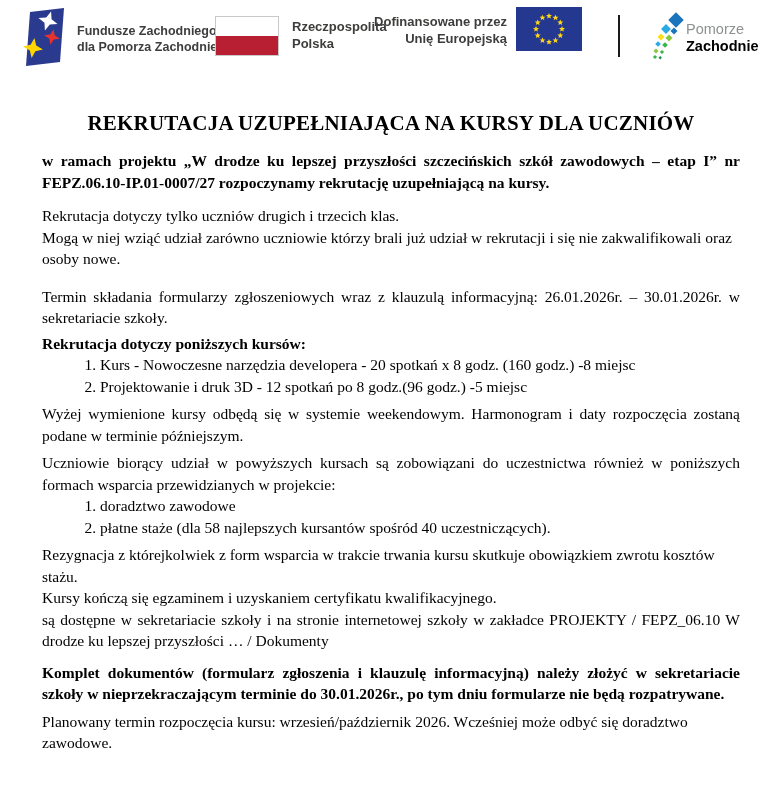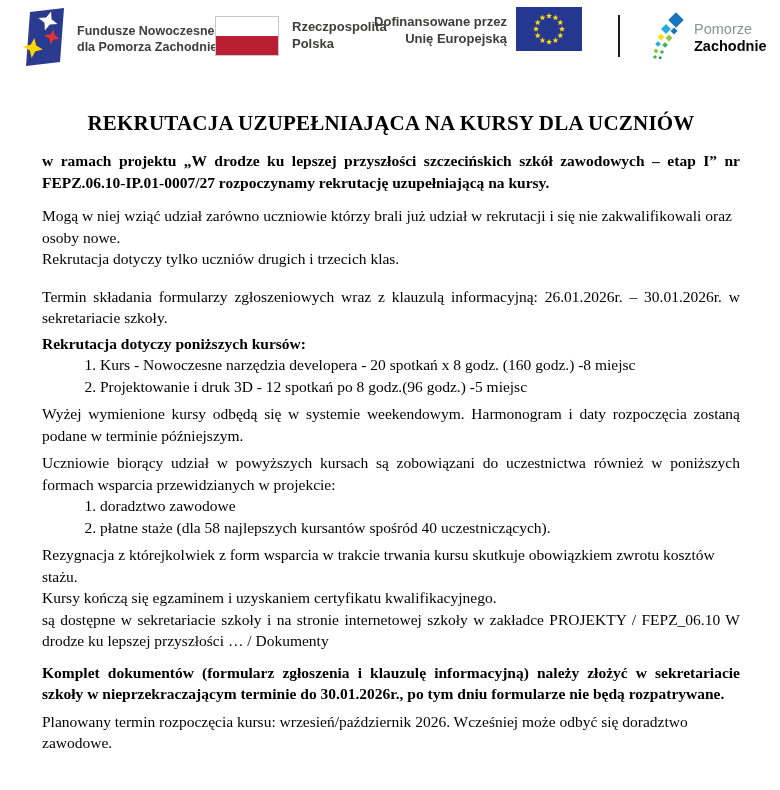--- a/index.html
+++ b/index.html
@@ -16,21 +16,21 @@
   .lg-fe{left:20px;top:6px;gap:11px;}
   .lg-fe .txt{font-size:12.5px;font-weight:700;line-height:1.32;}
   .lg-pl{left:215px;top:16px;gap:13px;}
   .pl-flag{width:64px;height:40px;border:1px solid #c9c9c9;box-sizing:border-box;}
   .pl-flag .w{height:50%;background:#fff;}
   .pl-flag .r{height:50%;background:var(--pl_red,#b81f32);}
   .lg-pl .txt,.lg-eu .txt{font-size:13px;font-weight:700;line-height:1.3;}
   .lg-eu{left:345px;top:7px;gap:9px;}
   .lg-eu .txt{width:162px;text-align:right;}
   .divider{position:absolute;left:618px;top:15px;width:2px;height:42px;background:#1a1a1a;}
-  .lg-pz{left:652px;top:12px;gap:8px;}
+  .lg-pz{left:652px;top:12px;}
   .lg-pz .txt{font-size:14.5px;line-height:1.2;}
   .pz-top{color:#8d9091;font-weight:400;}
   .pz-bottom{color:#000000;font-weight:700;}
   
   .content{margin:0 40px 0 42px;font-size:15.5px;line-height:21.5px;}
   .title{
     font-size:21px;font-weight:700;text-align:center;
     margin:26px 0 14px 0;line-height:26px;letter-spacing:.2px;
   }
   p{margin:0;}
@@ -63,21 +63,21 @@
   <div class="lg lg-fe">
     <span>
       <svg width="46" height="62" viewBox="0 0 46 62">
         <polygon class="f-navy" points="10,6 44,2 40,56 6,60"></polygon>
         <polygon class="f-white" transform="rotate(18 28 15)" points="28,5 30.8,12.2 38,15 30.8,17.8 28,25 25.2,17.8 18,15 25.2,12.2"></polygon>
         <polygon class="f-red" transform="rotate(12 32 31)" points="32,23 34.2,28.8 40,31 34.2,33.2 32,39 29.8,33.2 24,31 29.8,28.8"></polygon>
         <polygon class="f-yellow" transform="rotate(8 13 42)" points="13,32 15.8,39.2 23,42 15.8,44.8 13,52 10.2,44.8 3,42 10.2,39.2"></polygon>
       </svg>
     </span>
     <span class="txt">
-      <span>Fundusze Nowoczesne</span><br>
+      <span>Fundusze Zachodniego</span><br>
       <span>dla Pomorza Zachodniego</span>
     </span>
   </div>
 
   <div class="lg lg-pl">
     <span class="pl-flag">
       <span class="w" style="display:block"></span>
       <span class="r" style="display:block"></span>
     </span>
     <span class="txt">
@@ -139,22 +139,22 @@
   </div>
 </div>
 
 <div class="content">
 
   <h1 class="title">REKRUTACJA UZUPEŁNIAJĄCA NA KURSY DLA UCZNIÓW</h1>
 
   <p class="bold just intro">w ramach projektu „W drodze ku lepszej przyszłości szczecińskich szkół zawodowych – etap I” nr FEPZ.06.10-IP.01-0007/27 rozpoczynamy rekrutację uzupełniającą na kursy.</p>
 
   <p class="scope">
+    <span>Rekrutacja dotyczy tylko uczniów drugich i trzecich klas.</span>
     <span>Mogą w niej wziąć udział zarówno uczniowie którzy brali już udział w rekrutacji i się nie zakwalifikowali oraz osoby nowe.</span>
-    <span>Rekrutacja dotyczy tylko uczniów drugich i trzecich klas.</span>
   </p>
 
   <p class="just deadline">Termin składania formularzy zgłoszeniowych wraz z klauzulą informacyjną: 26.01.2026r. – 30.01.2026r. w sekretariacie szkoły.</p>
 
   <div class="courses-block">
     <p class="bold">Rekrutacja dotyczy poniższych kursów:</p>
     <ol>
       <li>Kurs - Nowoczesne narzędzia developera - 20 spotkań x 8 godz. (160 godz.) -8 miejsc</li>
       <li>Projektowanie i druk 3D - 12 spotkań po 8 godz.(96 godz.) -5 miejsc</li>
     </ol>

